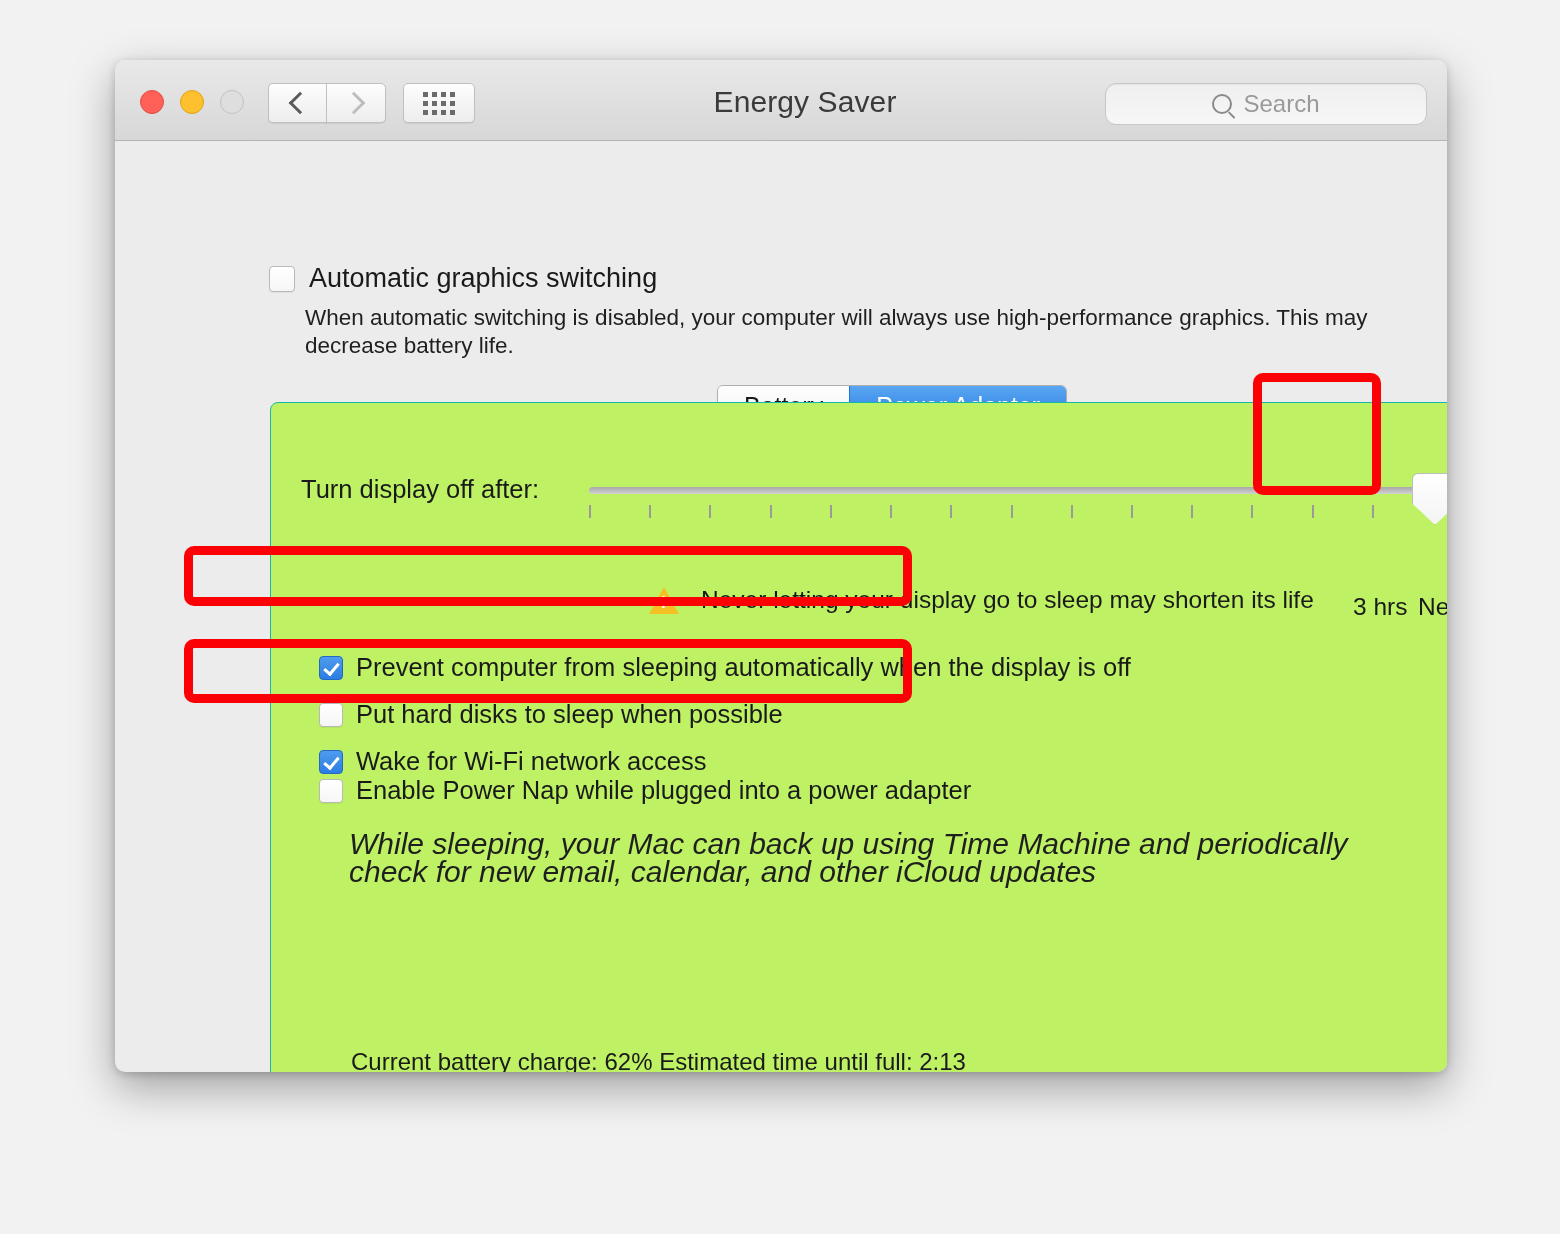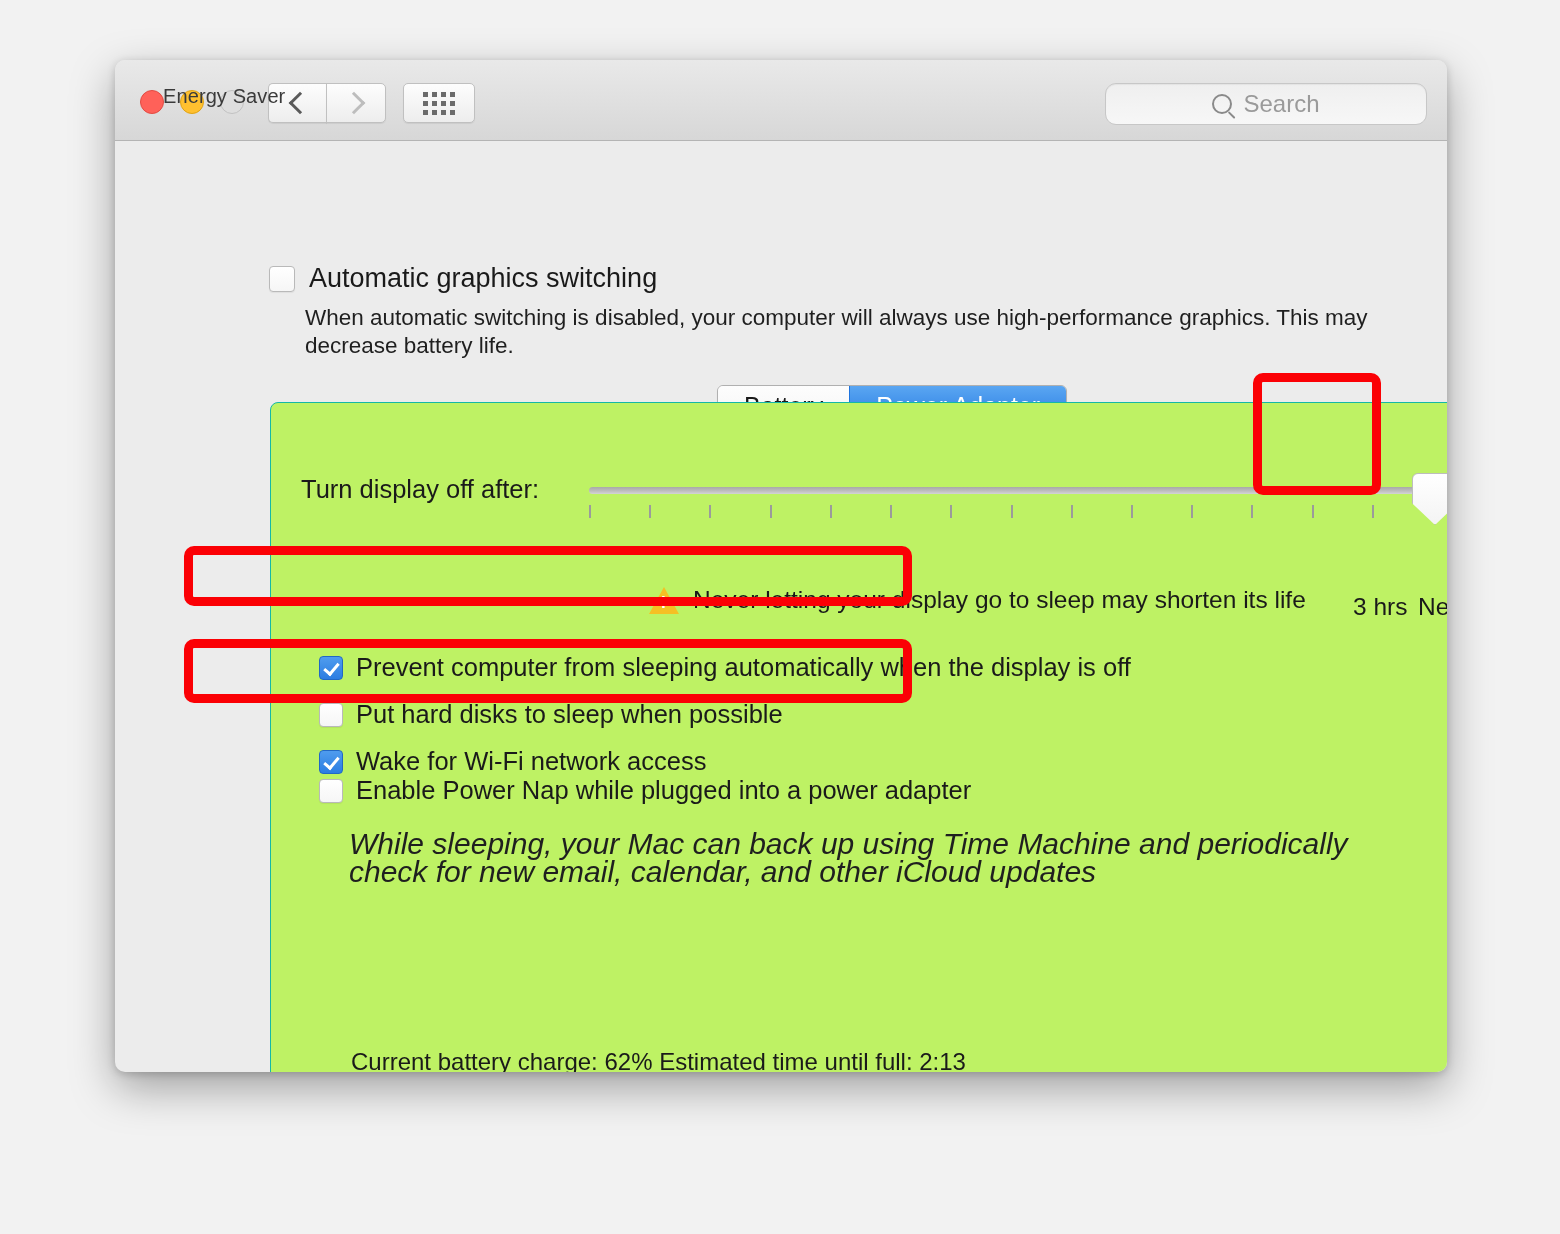--- a/index.html
+++ b/index.html
@@ -75,21 +75,22 @@
     display: grid;
     grid-template-columns: repeat(4, 5px);
     grid-template-rows: repeat(3, 5px);
     gap: 4px;
   }
   #grid-dots span { width: 5px; height: 5px; background: #6b6b6b; display: block; }
 
   #win-title {
     position: absolute;
     left: 0; right: 0; top: 25px;
-    font-size: 20px;
+    text-align: center;
+    font-size: 30px;
     color: #3a3a3a;
     letter-spacing: 0.1px;
     margin-left: 48px;
   }
 
   #search-field {
     position: absolute;
     right: 20px;
     top: 23px;
     width: 320px;
@@ -252,21 +253,21 @@
     border-radius: 6px 6px 10px 10px;
     clip-path: polygon(0% 0%, 100% 0%, 100% 58%, 50% 100%, 0% 58%);
     box-shadow: 0 1px 2px rgba(0,0,0,0.2);
   }
 
   #warn-row {
     position: absolute;
     left: 378px; top: 183px;
     display: flex;
     align-items: center;
-    gap: 14px;
+    gap: 22px;
   }
   #warn-tri {
     width: 0; height: 0;
     border-left: 15px solid transparent;
     border-right: 15px solid transparent;
     border-bottom: 27px solid #f5c024;
     position: relative;
   }
   #warn-tri::after {
     content: "!";

